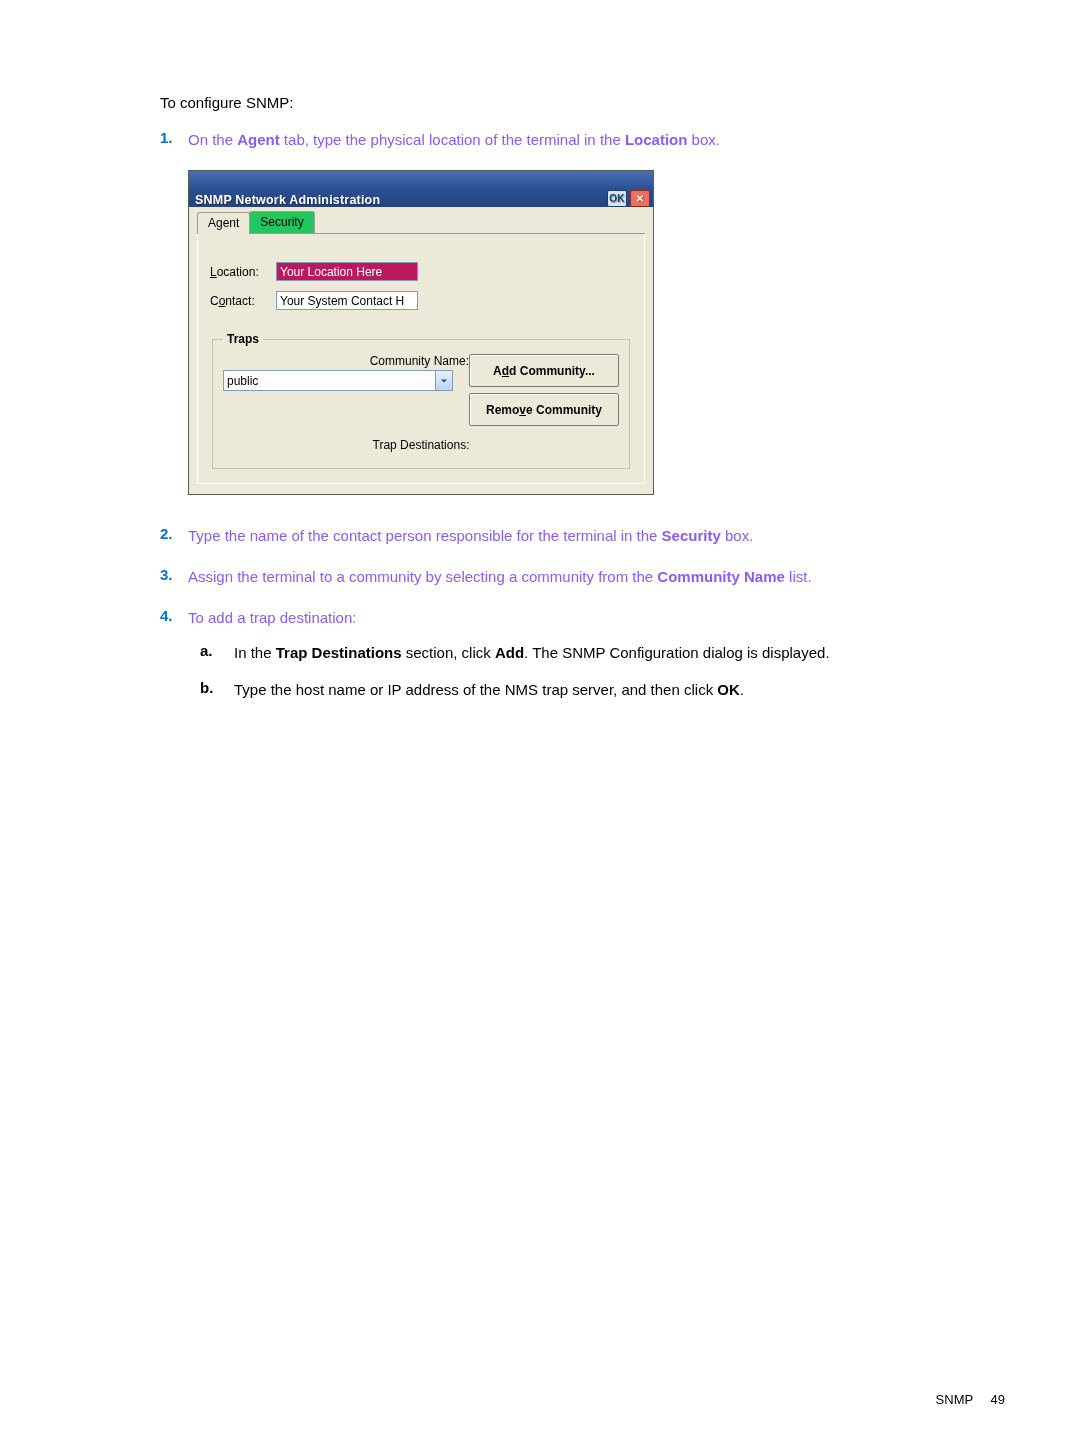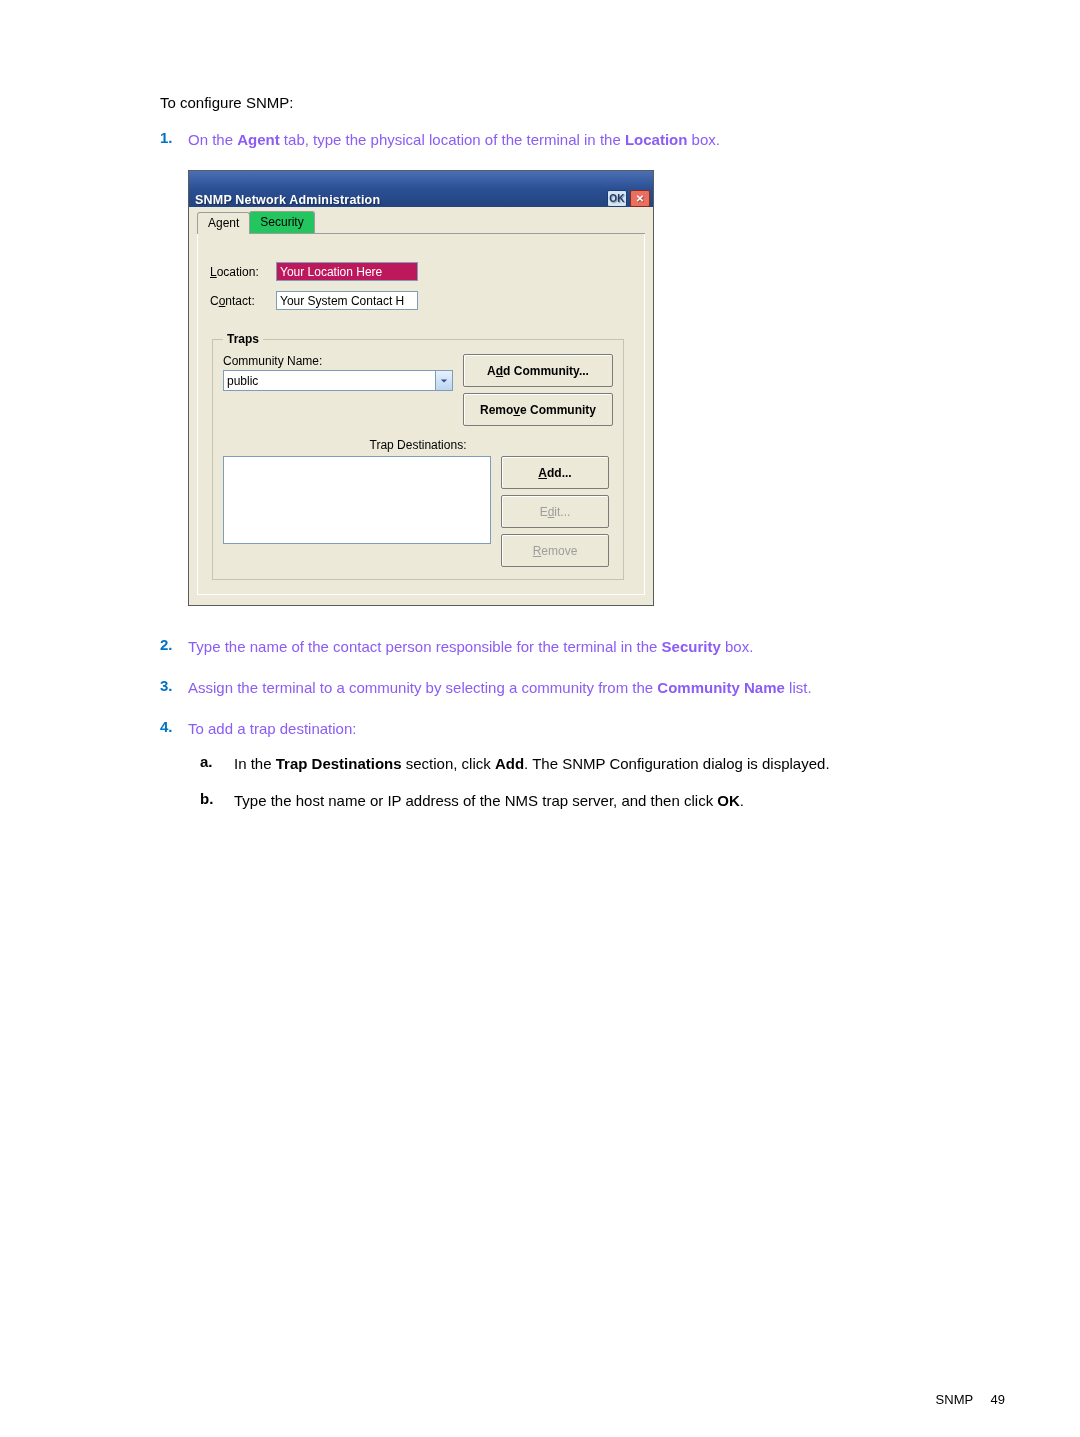--- a/index.html
+++ b/index.html
@@ -117,21 +117,21 @@
   .tab.active {
     position: relative;
     top: 1px;
     background: #ece9d8;
     z-index: 2;
   }
   .tab.inactive { background: #22c55e; }
   .tabpanel {
     border: 1px solid #fff;
     border-top: none;
-    padding: 28px 18px 14px 12px;
+    padding: 28px 12px 14px 12px;
     background: #ece9d8;
   }
   .field-row { display: flex; align-items: center; margin-bottom: 10px; }
   .field-label { width: 66px; font-size: 12px; }
   .tx {
     width: 142px; height: 19px;
     border: 1px solid #7f9db9;
     background: #fff;
     font-size: 12px;
     padding: 0 3px;
@@ -144,21 +144,21 @@
     padding: 8px 10px 12px 10px;
   }
   fieldset.traps legend {
     font-weight: 700;
     font-size: 12px;
     padding: 0 4px;
   }
   .traps-row1 { display: flex; align-items: flex-start; }
   .left-col { flex: 1; }
   .right-col { width: 150px; display: flex; flex-direction: column; gap: 6px; }
-  .cname-lbl { font-size: 12px; margin-bottom: 2px; }
+  .cname-lbl { font-size: 12px; margin-bottom: 2px; text-align: right; }
   .combo {
     display: flex; width: 230px; height: 21px; border-radius: 9px;
   }
   .combo .cbx {
     flex: 1; border: 1px solid #7f9db9; border-right: none; background:#fff;
     padding: 0 3px; font-size: 12px; display:flex; align-items:center;
   }
   .combo .cbtn {
     width: 18px; border:1px solid #7f9db9; background: linear-gradient(#e7f1fd,#bcd5f3);
     display:flex; align-items:center; justify-content:center;
@@ -252,34 +252,20 @@
                   <button type="button" class="wbtn bold-lbl">
                     <span><span>A</span><span class="u">d</span><span>d Community...</span></span>
                   </button>
                   <button type="button" class="wbtn bold-lbl">
                     <span><span>Remo</span><span class="u">v</span><span>e Community</span></span>
                   </button>
                 </div>
               </div>
 
               <div class="tdest-label">Trap Destinations:</div>
-              <div class="tdest-row">
-                <div class="tdest-list"></div>
-                <div class="btn-col">
-                  <button type="button" class="wbtn bold-lbl">
-                    <span><span class="u">A</span><span>dd...</span></span>
-                  </button>
-                  <button type="button" class="wbtn disabled">
-                    <span><span>E</span><span class="u">d</span><span>it...</span></span>
-                  </button>
-                  <button type="button" class="wbtn disabled">
-                    <span><span class="u">R</span><span>emove</span></span>
-                  </button>
-                </div>
-              </div>
 
             </fieldset>
 
           </div>
         </div>
       </div>
     </div>
 
     <div class="item">
       <span class="num">2.</span>

